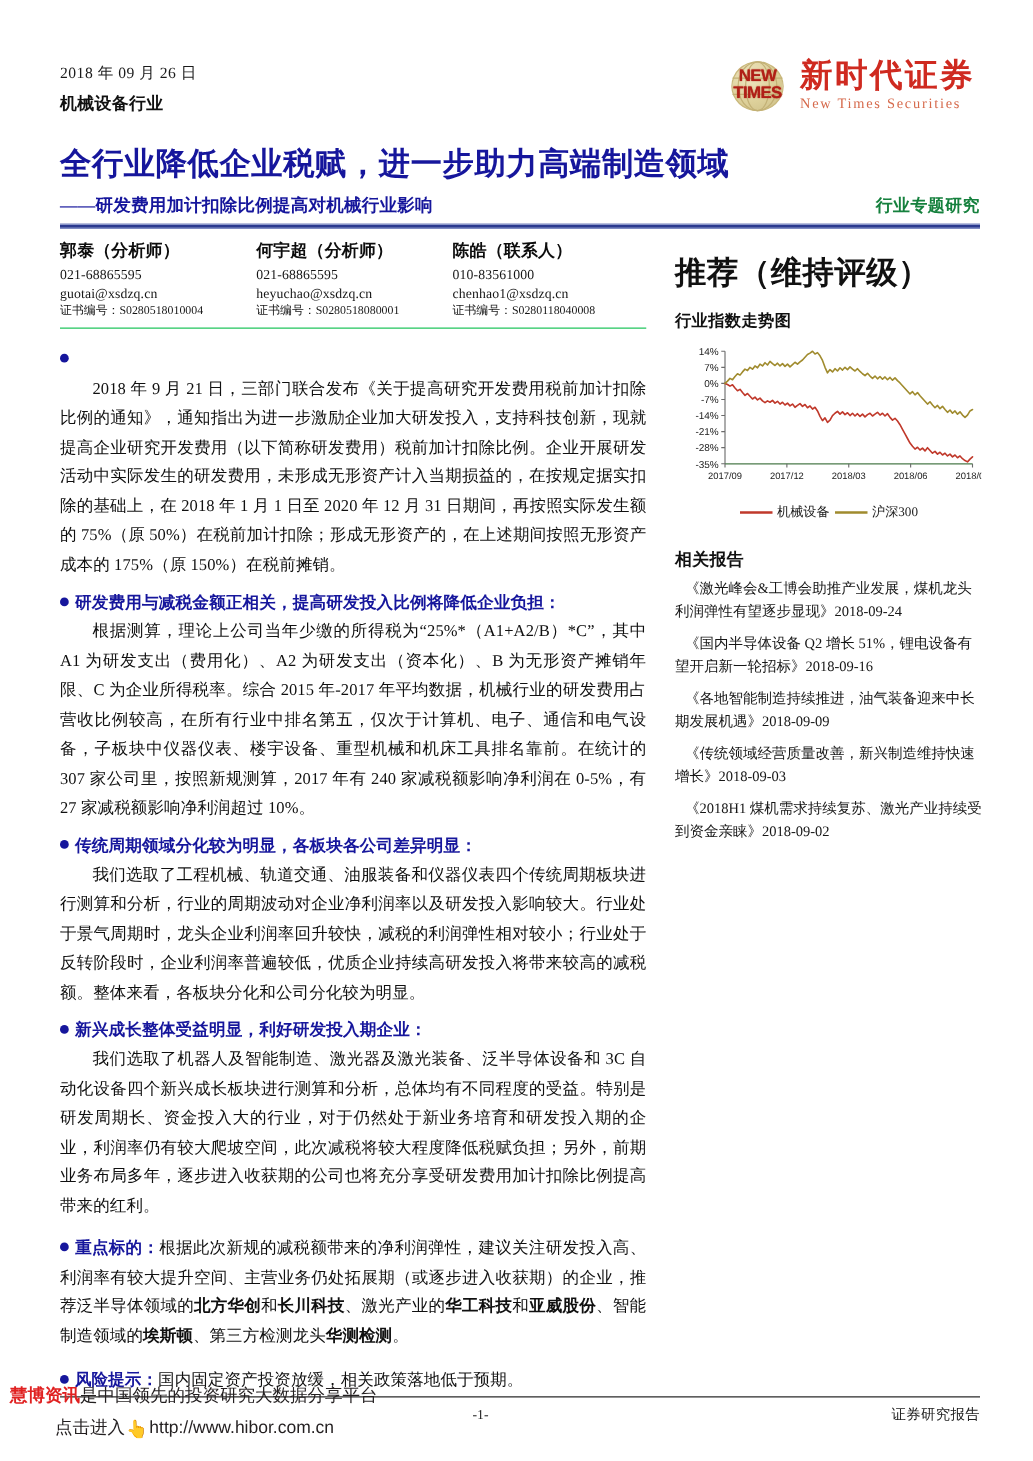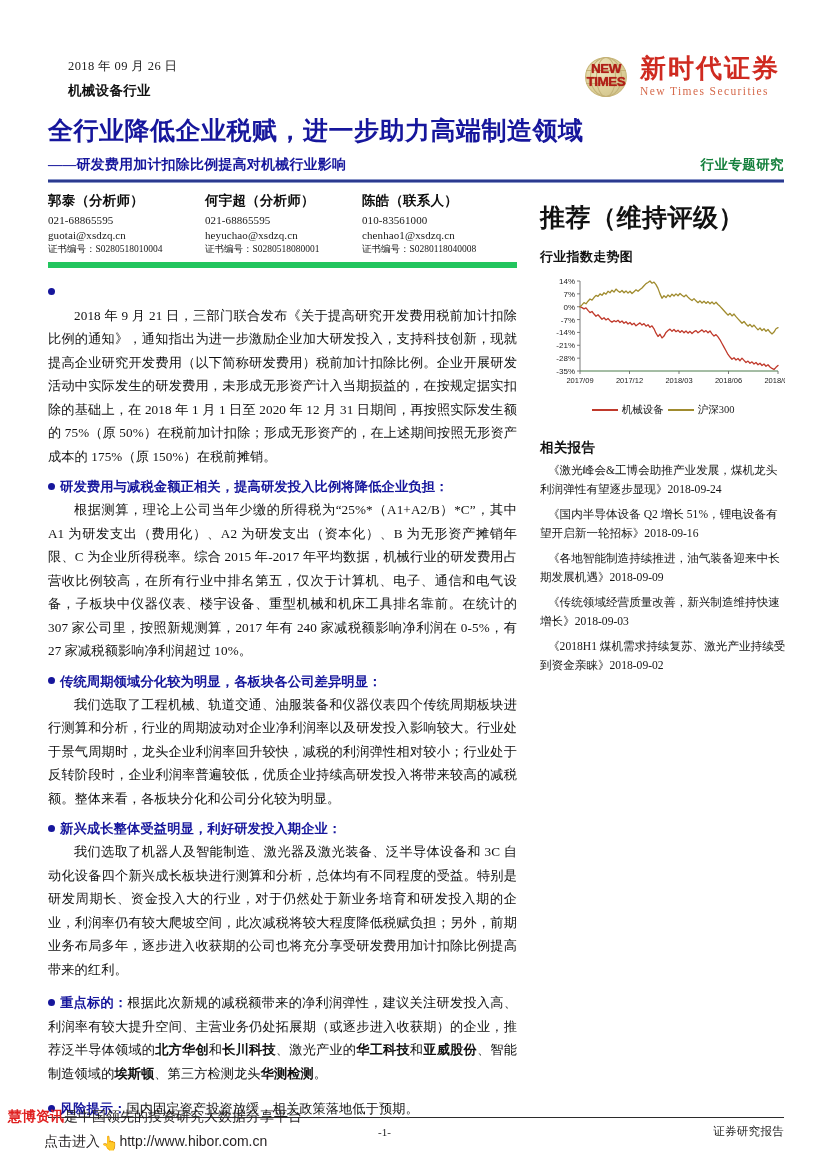--- a/index.html
+++ b/index.html
@@ -17,23 +17,22 @@
     position: relative;
     width: 826px;
     height: 1169px;
     padding: 38px 42px 0 48px;
   }
 
   
   .hdr {
     display: flex;
     justify-content: space-between;
-    align-items: flex-end;
+    align-items: center;
     height: 62px;
-    margin-left: 20px;
   }
   .hdr-left { padding-top: 4px; }
   .hdr-date {
     font-size: 12.5px;
     color: #1a1a1a;
     letter-spacing: .4px;
     margin-bottom: 7px;
   }
   .hdr-industry {
     font-size: 13.5px;
@@ -146,21 +145,21 @@
     display: flex;
     margin-top: 9px;
   }
   .col-left { width: 483px; flex: none; padding-right: 14px; }
   .col-right { width: 255px; flex: none; padding-left: 9px; }
 
   
   .analysts {
     display: flex;
     padding-bottom: 5px;
-    border-bottom: 6px solid #22c55e;
+    border-bottom: 1px solid #22c55e;
     justify-content: space-between;
   }
   .analyst { width: 157px; flex: none; }
   .analyst .an-name {
     font-size: 13.5px;
     font-weight: bold;
     color: #0d0d0d;
     letter-spacing: .2px;
     margin-bottom: 3px;
   }

